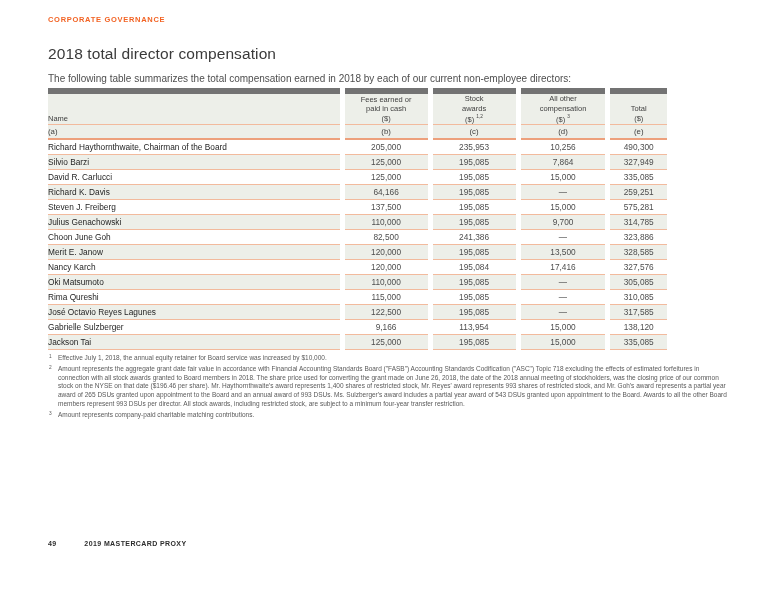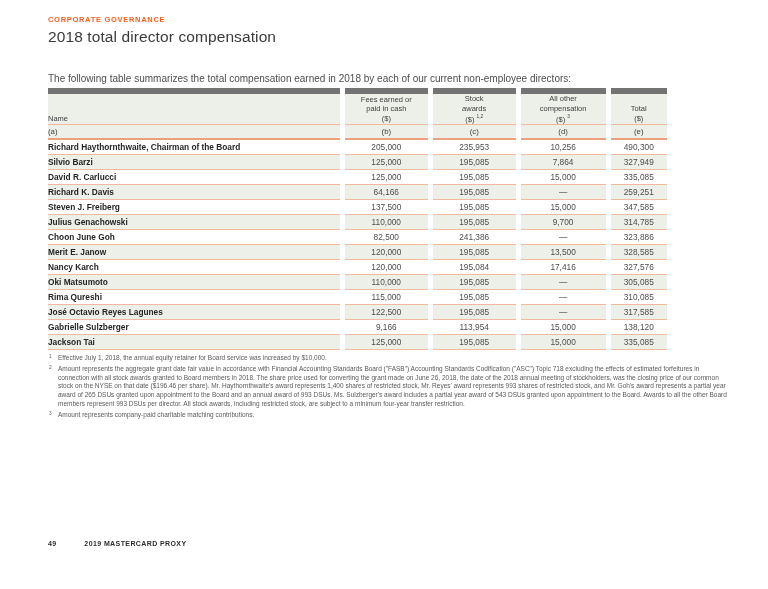--- a/index.html
+++ b/index.html
@@ -8,21 +8,21 @@
     font-family:"Liberation Sans", sans-serif;
     -webkit-font-smoothing:antialiased;
   }
   .page { position:relative; width:672px; height:589px; }
 
   .eyebrow {
     position:absolute; left:48px; top:15px;
     font-size:7.5px; font-weight:bold; letter-spacing:.7px; color:#F26324;
   }
   .title {
-    position:absolute; left:48px; top:28px; margin:0;
+    position:absolute; left:48px; top:45px; margin:0;
     font-size:15.5px; font-weight:400; color:#3a3a3a; letter-spacing:.1px;
   }
   .subtitle {
     position:absolute; left:44px; top:69px; margin:4px;
     font-size:10px; color:#4e4e4e;
   }
 
   table.comp {
     position:absolute; left:43px; top:88px;
     border-collapse:separate; border-spacing:5px 0;
@@ -44,21 +44,21 @@
     border-bottom:2px solid #EDA07C;
     font-size:7.8px; color:#3f3f3f; vertical-align:middle;
   }
   td.sub-name { text-align:left; padding-left:3px; }
   td.sub-num  { text-align:center; }
 
   td.cell-name, td.cell-num {
     height:15px; border-bottom:1px solid #F2BA9D; vertical-align:middle;
     font-size:8.3px;
   }
-  td.cell-name { text-align:left; padding-left:3px; font-weight:bold; color:#252525; }
+  td.cell-name { text-align:left; padding-left:3px; font-weight:normal; color:#252525; }
   td.cell-num  { text-align:center; color:#4d4d4d; }
   tr.alt td { background:#EDEFE9; }
 
   .footnotes { position:absolute; left:48px; top:354px; width:684px; }
   .fn {
     position:relative; padding-left:10px; margin-bottom:2px;
     font-size:6.5px; line-height:8.8px; color:#595959;
   }
   .fn .fn-num { position:absolute; left:1px; top:-1px; font-size:4.8px; color:#595959; }
 
@@ -121,21 +121,21 @@
           <td class="cell-num">64,166</td>
           <td class="cell-num">195,085</td>
           <td class="cell-num">—</td>
           <td class="cell-num">259,251</td>
         </tr>
         <tr>
           <td class="cell-name">Steven J. Freiberg</td>
           <td class="cell-num">137,500</td>
           <td class="cell-num">195,085</td>
           <td class="cell-num">15,000</td>
-          <td class="cell-num">347,585</td>
+          <td class="cell-num">575,281</td>
         </tr>
         <tr class="alt">
           <td class="cell-name">Julius Genachowski</td>
           <td class="cell-num">110,000</td>
           <td class="cell-num">195,085</td>
           <td class="cell-num">9,700</td>
           <td class="cell-num">314,785</td>
         </tr>
         <tr>
           <td class="cell-name">Choon June Goh</td>

